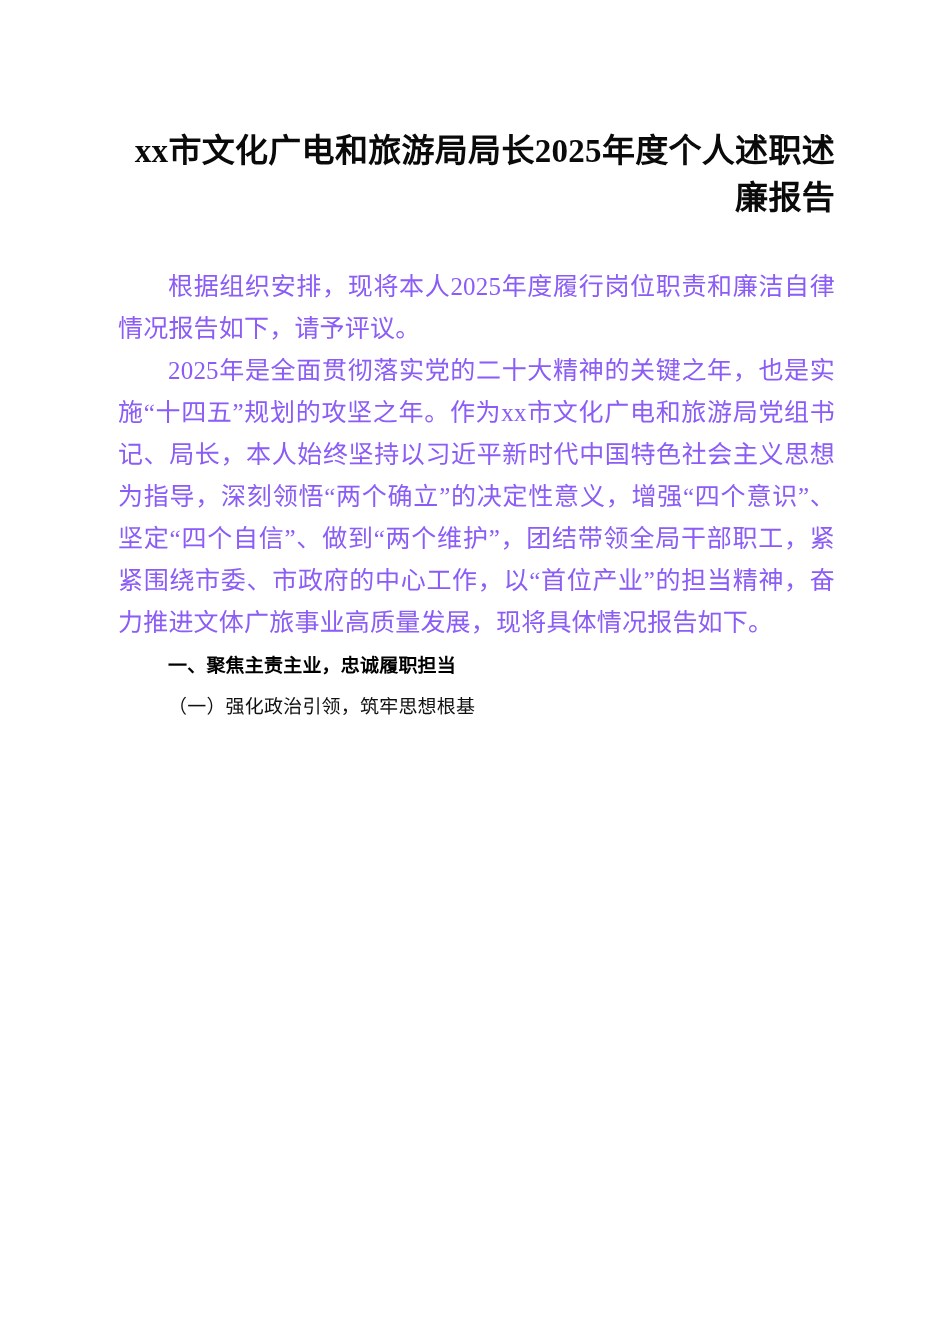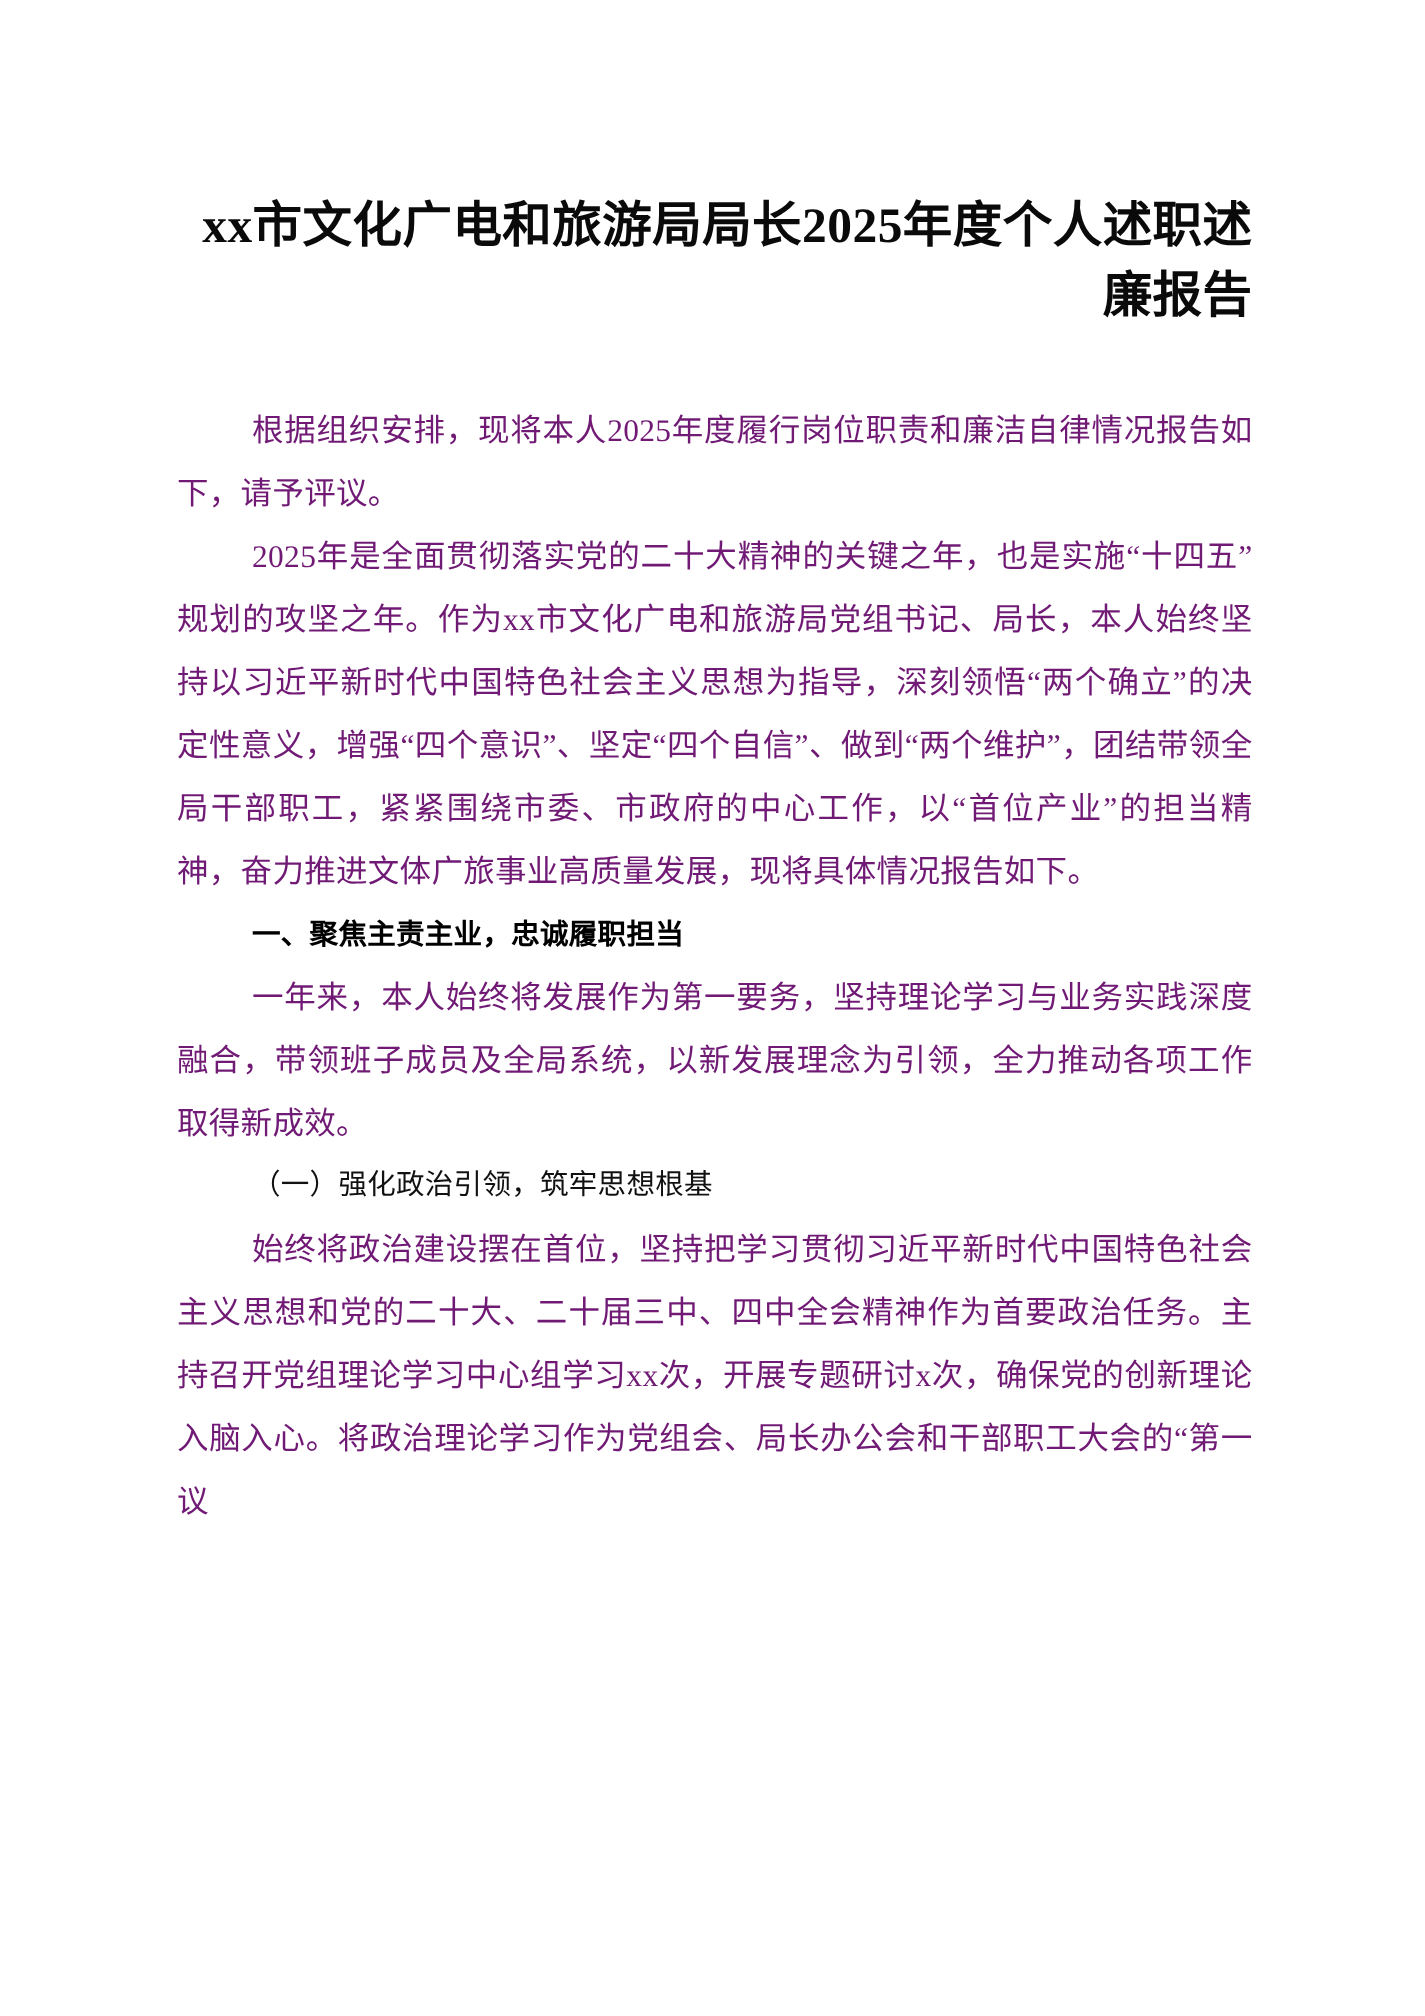--- a/index.html
+++ b/index.html
@@ -43,27 +43,27 @@
     text-align: right;
     margin: 0;
     padding-top: 128px;
     letter-spacing: 0.3px;
     color: #0a0a0a;
   }
 
   
   .body-block {
     margin: 0;
-    font-size: 21px;
+    font-size: 25px;
     line-height: 42px;
     text-align: justify;
     text-align-last: left;
     text-justify: inter-ideograph;
     letter-spacing: 0.2px;
-    color: #701a75;
+    color: #8b5cf6;
     font-weight: 400;
   }
 
   .indent {
     text-indent: 50px;
   }
 
   .spacer-after-title {
     height: 44px;
   }
@@ -102,20 +102,18 @@
     <h1 class="doc-title">xx市文化广电和旅游局局长2025年度个人述职述廉报告</h1>
 
     <div class="spacer-after-title"></div>
 
     <p class="body-block indent">根据组织安排，现将本人2025年度履行岗位职责和廉洁自律情况报告如下，请予评议。</p>
 
     <p class="body-block indent">2025年是全面贯彻落实党的二十大精神的关键之年，也是实施“十四五”规划的攻坚之年。作为xx市文化广电和旅游局党组书记、局长，本人始终坚持以习近平新时代中国特色社会主义思想为指导，深刻领悟“两个确立”的决定性意义，增强“四个意识”、坚定“四个自信”、做到“两个维护”，团结带领全局干部职工，紧紧围绕市委、市政府的中心工作，以“首位产业”的担当精神，奋力推进文体广旅事业高质量发展，现将具体情况报告如下。</p>
 
     <p class="section-heading">一、聚焦主责主业，忠诚履职担当</p>
 
-    <p class="body-block indent">一年来，本人始终将发展作为第一要务，坚持理论学习与业务实践深度融合，带领班子成员及全局系统，以新发展理念为引领，全力推动各项工作取得新成效。</p>
 
     <p class="sub-heading">（一）强化政治引领，筑牢思想根基</p>
 
-    <p class="body-block indent">始终将政治建设摆在首位，坚持把学习贯彻习近平新时代中国特色社会主义思想和党的二十大、二十届三中、四中全会精神作为首要政治任务。主持召开党组理论学习中心组学习xx次，开展专题研讨x次，确保党的创新理论入脑入心。将政治理论学习作为党组会、局长办公会和干部职工大会的“第一议</p>
 
   </div>
 </div>
 
 </body></html>

